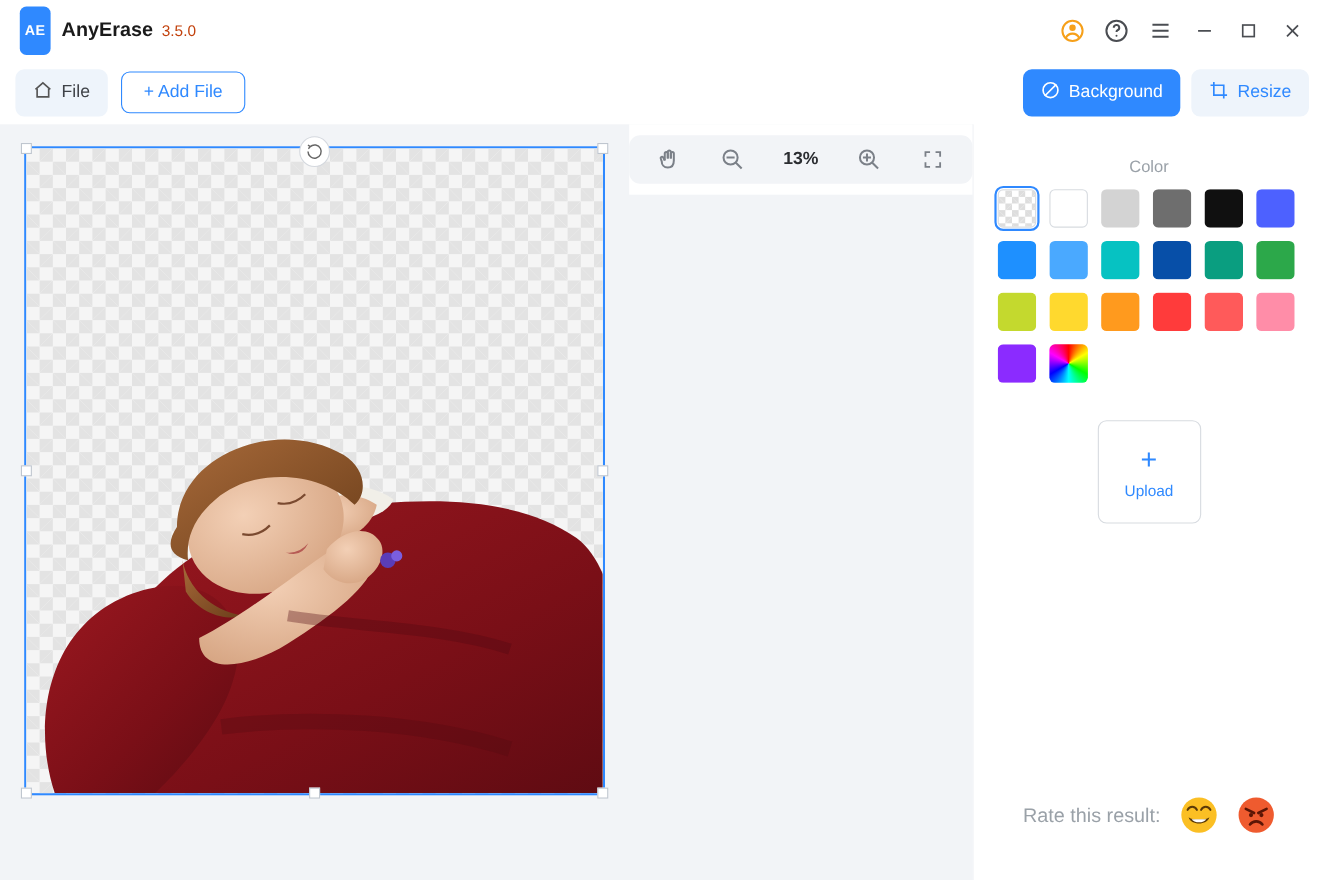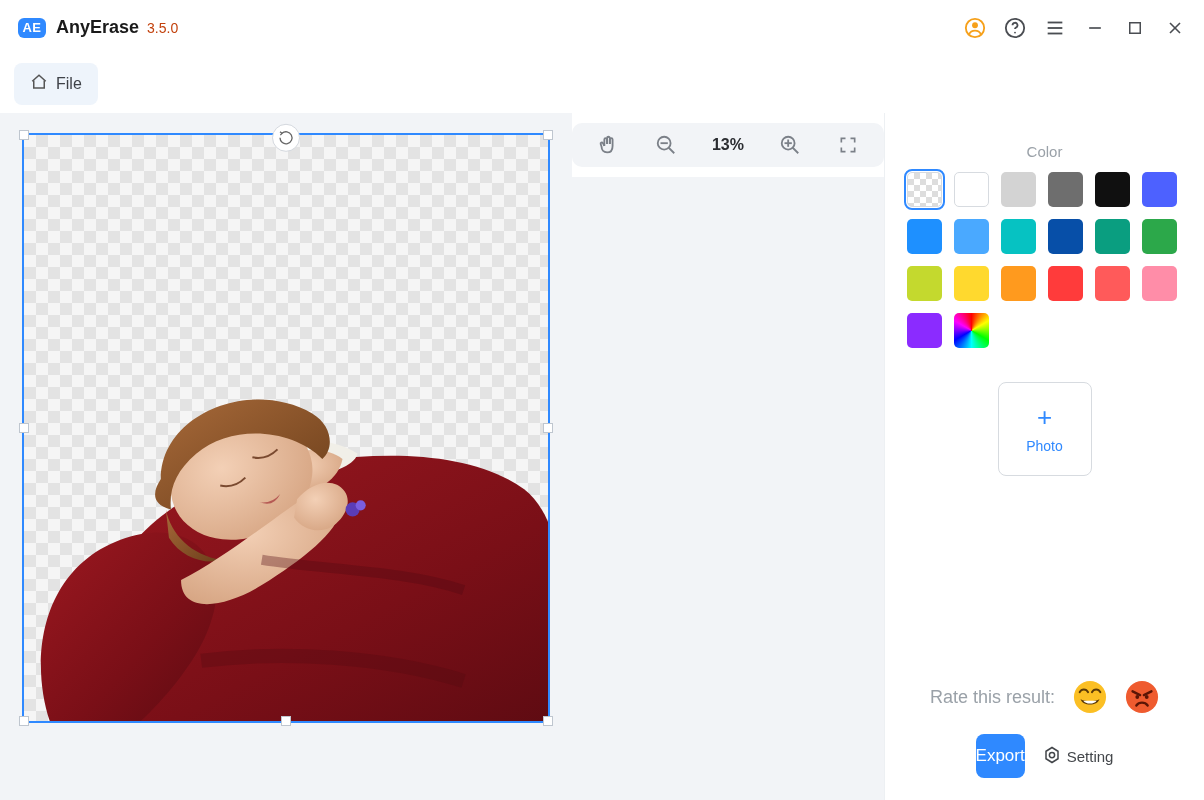--- a/index.html
+++ b/index.html
@@ -1,21 +1,21 @@
 <!DOCTYPE html>
 <html><head>
 <meta charset="utf-8">
 <style>
   * { box-sizing: border-box; margin: 0; padding: 0; }
   html, body { width: 1204px; height: 800px; font-family: -apple-system, BlinkMacSystemFont, "Segoe UI", Arial, sans-serif; background: #fff; overflow: hidden; color: #333; }
   .app { display: flex; flex-direction: column; height: 100%; }
 
   
   .titlebar { display: flex; align-items: center; height: 55px; padding: 0 18px; }
-  .logo { width: 28px; height: 20px; background: #2f89ff; border-radius: 6px; display: flex; align-items: center; justify-content: center; color: #fff; font-weight: 700; font-size: 13px; letter-spacing: .5px; }
+  .logo { width: 28px; height: 44px; background: #2f89ff; border-radius: 6px; display: flex; align-items: center; justify-content: center; color: #fff; font-weight: 700; font-size: 13px; letter-spacing: .5px; }
   .app-name { margin-left: 10px; font-weight: 700; font-size: 18px; color: #1a1a1a; }
   .app-version { margin-left: 8px; color: #c2410c; font-size: 14px; }
   .titlebar-spacer { flex: 1; }
   .title-actions { display: flex; align-items: center; gap: 18px; }
   .title-actions .ico { width: 22px; height: 22px; display: flex; align-items: center; justify-content: center; color: #4a4d52; cursor: pointer; }
   .user-ico svg circle.outer { stroke: #f6a01a; }
   .user-ico svg { color: #f6a01a; }
 
   
   .toolbar { display: flex; align-items: center; height: 58px; padding: 0 14px; }
@@ -137,21 +137,42 @@
   <div class="toolbar">
     <button class="btn btn-home">
       <span>
         <svg width="18" height="18" viewBox="0 0 24 24" fill="none" stroke="currentColor" stroke-width="2">
             <path d="M3 11 12 3l9 8"></path>
             <path d="M5 10v10h14V10"></path>
           </svg>
       </span>
       <span>File</span>
     </button>
+    <button class="btn btn-add">
+      <span>+ Add File</span>
+    </button>
     <div class="toolbar-spacer"></div>
+    <button class="btn btn-bg">
+      <span>
+        <svg width="18" height="18" viewBox="0 0 24 24" fill="none" stroke="#fff" stroke-width="2">
+            <circle cx="12" cy="12" r="9"></circle>
+            <line x1="5" y1="19" x2="19" y2="5"></line>
+          </svg>
+      </span>
+      <span>Background</span>
+    </button>
+    <button class="btn btn-resize">
+      <span>
+        <svg width="18" height="18" viewBox="0 0 24 24" fill="none" stroke="#2f89ff" stroke-width="2">
+            <path d="M6 2v16h16"></path>
+            <path d="M2 6h16v16"></path>
+          </svg>
+      </span>
+      <span>Resize</span>
+    </button>
   </div>
 
   <div class="main">
     <div class="canvas-wrap">
       <div class="canvas-stage">
         <div class="canvas">
           <div class="handle-top">
             <svg width="16" height="16" viewBox="0 0 24 24" fill="none" stroke="#666" stroke-width="2">
                 <path d="M3 12a9 9 0 1 0 3-6.7"></path>
                 <polyline points="3 3 6 5.3 3.5 8"></polyline>
@@ -272,21 +293,21 @@
           <div class="swatch" style="background: rgb(255, 154, 30); border-color: transparent;"></div>
           <div class="swatch" style="background: rgb(255, 59, 59); border-color: transparent;"></div>
           <div class="swatch" style="background: rgb(255, 90, 90); border-color: transparent;"></div>
           <div class="swatch" style="background: rgb(255, 141, 168); border-color: transparent;"></div>
           <div class="swatch" style="background: rgb(139, 43, 255); border-color: transparent;"></div>
           <div class="swatch rainbow"></div>
         </div>
 
       <div class="upload-box">
         <span class="plus">+</span>
-        <span class="ulabel">Photo</span>
+        <span class="ulabel">Upload</span>
       </div>
 
       <div class="panel-spacer"></div>
 
       <div class="rate-row">
         <span class="rate-label">Rate this result:</span>
         <span class="emoji-btn">
           <svg width="34" height="34" viewBox="0 0 36 36">
               <circle cx="18" cy="18" r="17" fill="#fbbf24"></circle>
               <path d="M7 13c2-4 7-4 9 0M20 13c2-4 7-4 9 0" stroke="#5b3a07" stroke-width="2" fill="none" stroke-linecap="round"></path>
@@ -298,29 +319,15 @@
           <svg width="34" height="34" viewBox="0 0 36 36">
               <circle cx="18" cy="18" r="17" fill="#ef5b2f"></circle>
               <path d="M8 12l8 4M28 12l-8 4" stroke="#5b1505" stroke-width="2.5" stroke-linecap="round"></path>
               <circle cx="13" cy="18" r="2" fill="#5b1505"></circle>
               <circle cx="23" cy="18" r="2" fill="#5b1505"></circle>
               <path d="M12 27c3-4 9-4 12 0" stroke="#5b1505" stroke-width="2.5" fill="none" stroke-linecap="round"></path>
             </svg>
         </span>
       </div>
 
-      <div class="bottom-row">
-        <button class="btn btn-export">
-          <span>Export</span>
-        </button>
-        <span class="btn-setting">
-          <span>
-            <svg width="18" height="18" viewBox="0 0 24 24" fill="none" stroke="#43464a" stroke-width="2">
-                <polygon points="12 2 20 7 20 17 12 22 4 17 4 7"></polygon>
-                <circle cx="12" cy="12" r="3.5"></circle>
-              </svg>
-          </span>
-          <span>Setting</span>
-        </span>
-      </div>
     </div>
   </div>
 </div>
 
 </body></html>

